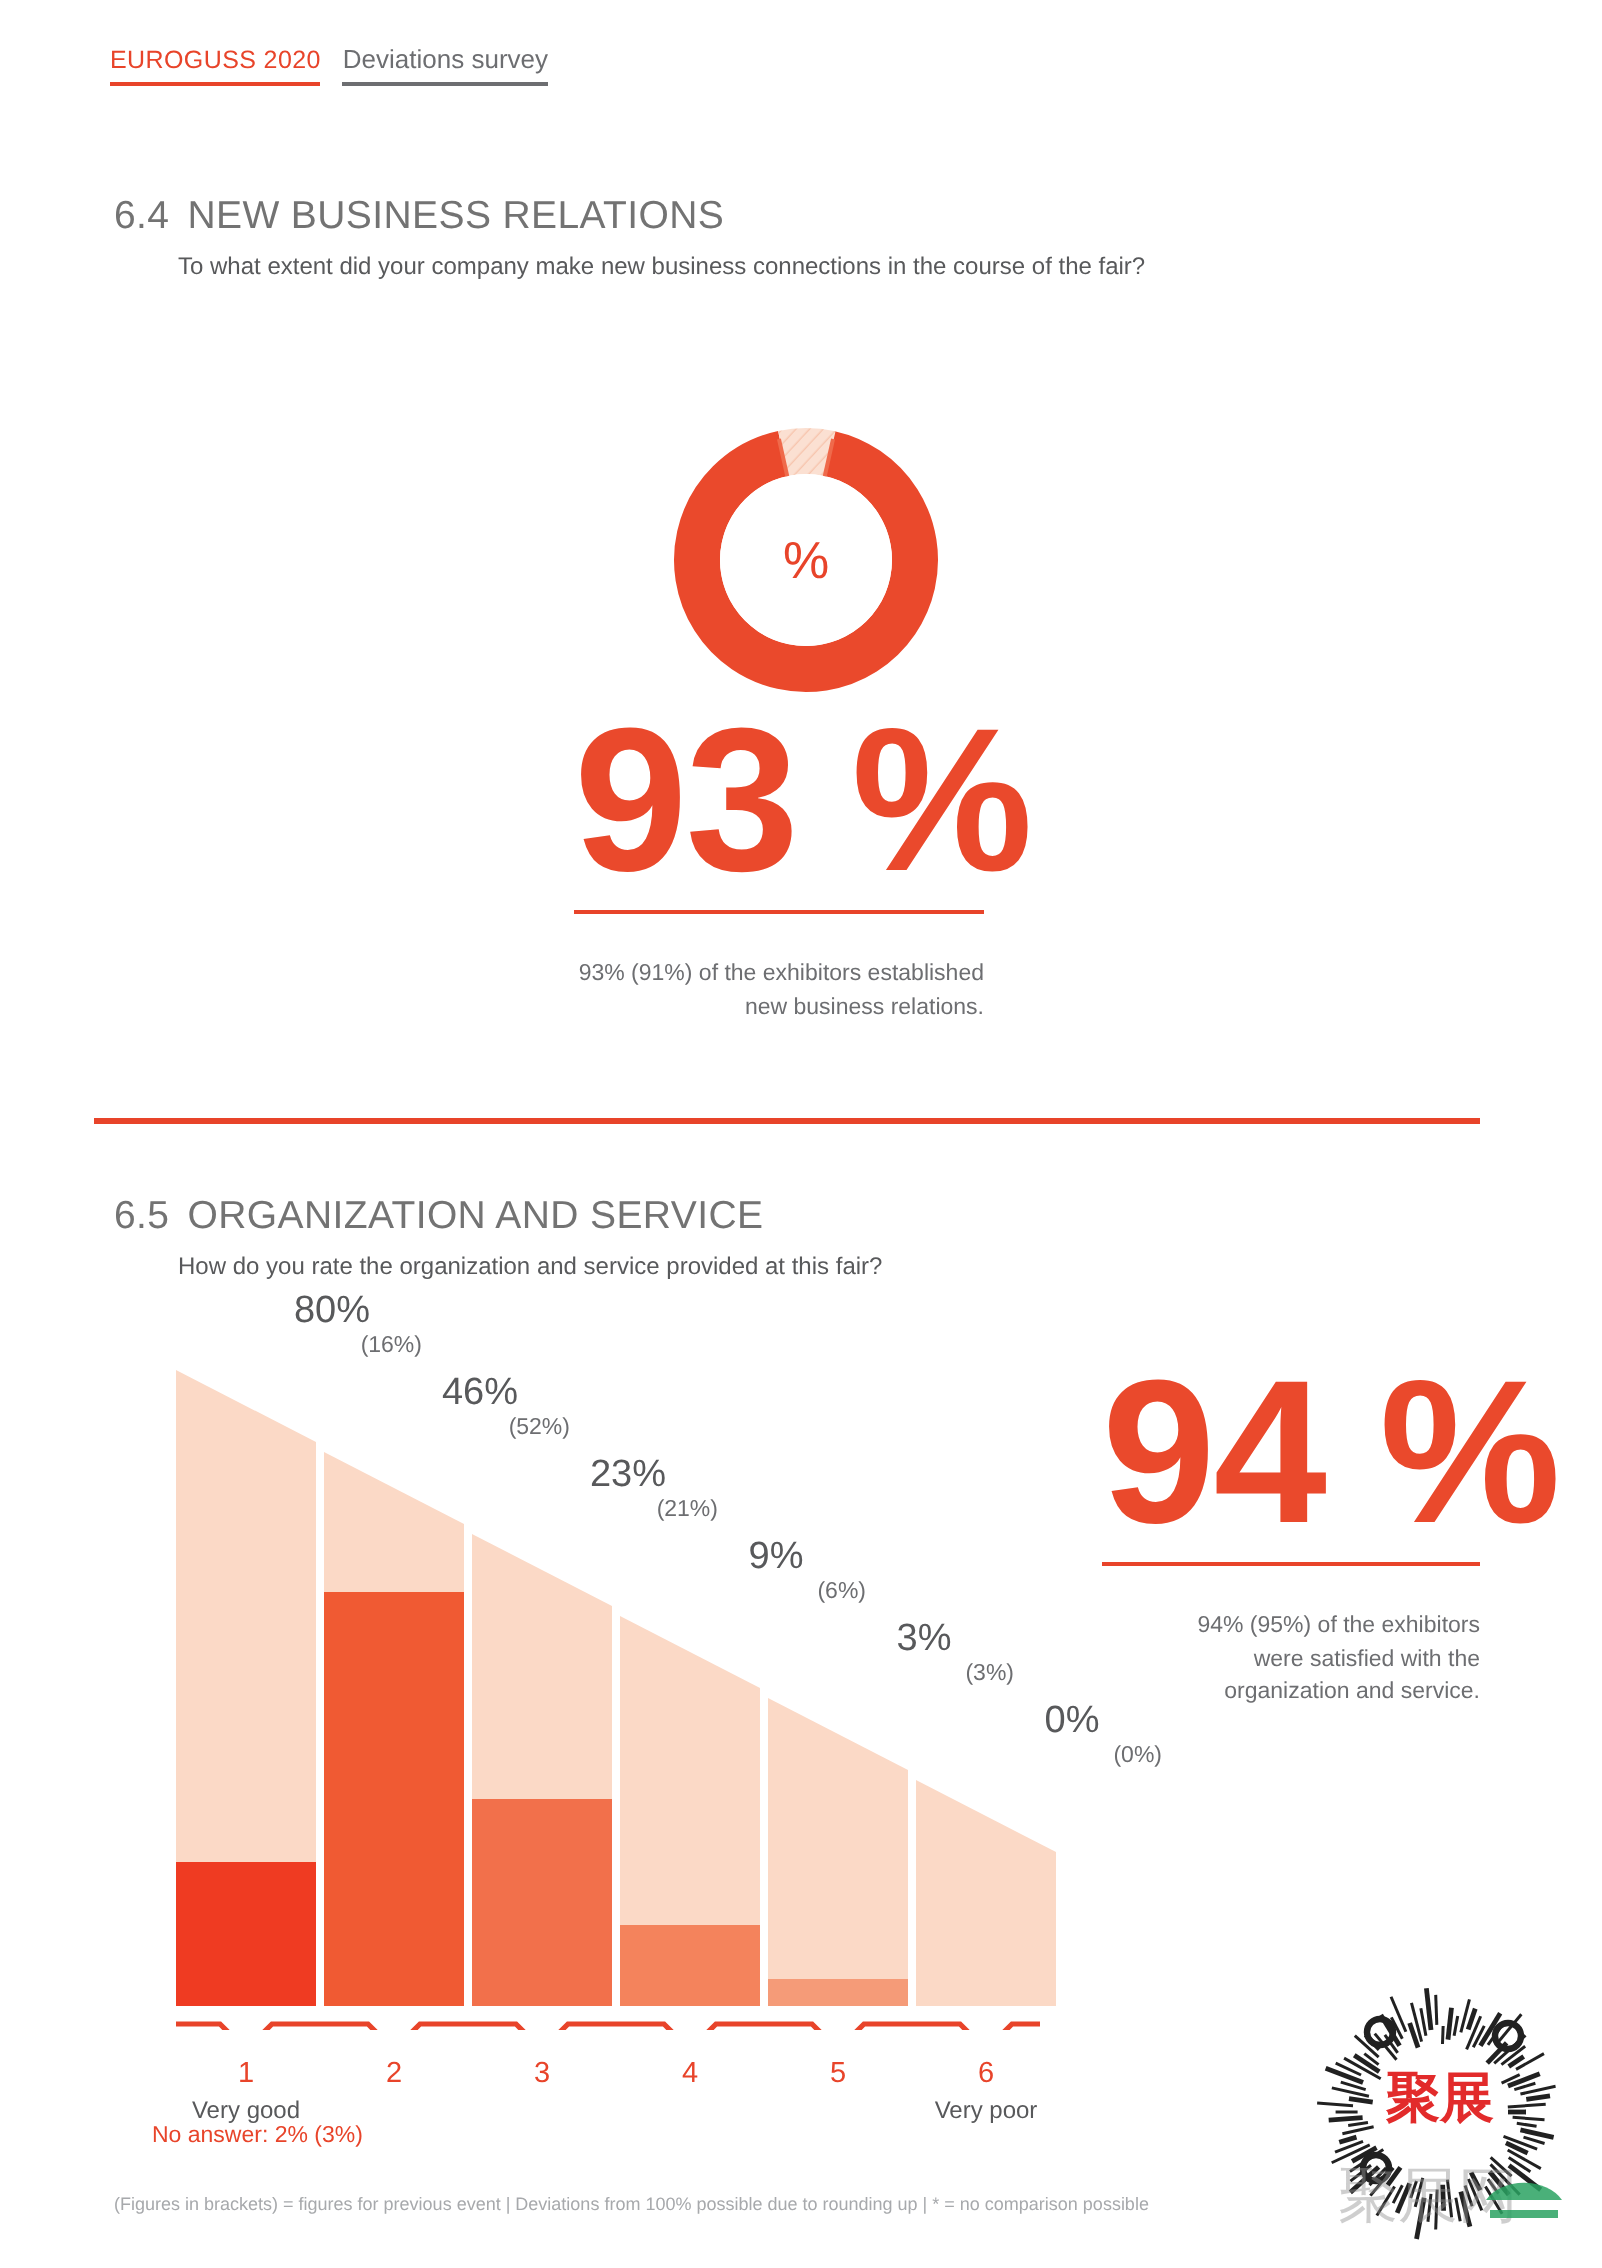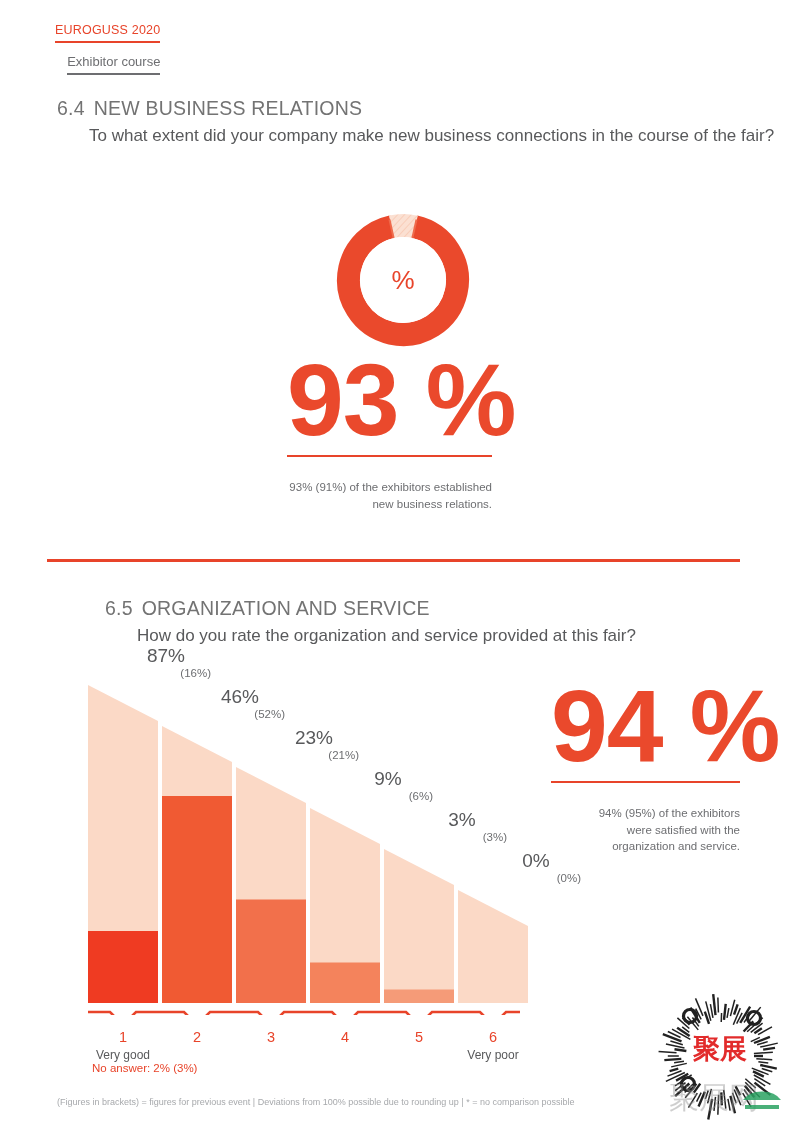--- a/index.html
+++ b/index.html
@@ -4,36 +4,36 @@
 <style>
   * { margin:0; padding:0; box-sizing:border-box; }
   html,body { background:#ffffff; }
   body {
     width:801px; height:1134px; position:relative; overflow:hidden;
     font-family:"Liberation Sans", sans-serif;
     color:#58595b;
   }
 
   
-  .header { position:absolute; left:55px; top:22px; display:flex; align-items:flex-end; gap:11px;flex-direction:column; }
+  .header { position:absolute; left:55px; top:22px; display:flex; gap:11px; }
   .brand-block { display:flex; flex-direction:column; }
   .brand { font-size:12.5px; color:#e8442a; letter-spacing:.2px; line-height:16px; }
   .brand-rule { height:2px; background:#e8442a; margin-top:3px; width:100%; }
   .survey-block { display:flex; flex-direction:column; }
   .survey { font-size:13px; color:#6d6e71; line-height:16px; }
   .survey-rule { height:2px; background:#6d6e71; margin-top:3px; width:100%; }
 
   
   .sec { position:absolute; left:57px; }
   .sec-title { font-size:19.5px; color:#737373; letter-spacing:.2px; white-space:nowrap; font-weight:400; }
   .sec-title .num { margin-right:9px; }
-  .sec-sub { font-size:17px; color:#58595b; margin-top:6px; margin-left:32px; white-space:nowrap; }
+  .sec-sub { font-size:12px; color:#58595b; margin-top:6px; margin-left:32px; white-space:nowrap; }
 
   #sec64 { top:97px; }
-  #sec65 { top:597px;margin-left:48px; }
+  #sec65 { top:597px; }
 
   
   .divider { position:absolute; left:47px; top:559px; width:693px; height:2.5px; background:#e8442a; }
 
   
   .donut-wrap { position:absolute; left:333px; top:210px; width:140px; height:140px; }
   .donut-pct {
     position:absolute; left:0; top:0; width:140px; height:140px;
     display:flex; align-items:center; justify-content:center;
     font-size:26px; color:#e8442a;
@@ -51,38 +51,38 @@
   
   #chart { position:absolute; left:88px; top:655px; width:440px; height:360px; }
   .chart-svg { position:absolute; left:0; top:0; }
   .lbl { position:absolute; text-align:center; }
   .lbl .v { font-size:19px; color:#58595b; line-height:21px; display:block; }
   .lbl .p { font-size:11.5px; color:#6d6e71; line-height:14px; display:block;text-align:right; }
 
   .tick { position:absolute; text-align:center; font-size:14.5px; color:#e8442a; }
   .tickcap { position:absolute; font-size:12px; color:#58595b; white-space:nowrap; }
 
-  .noanswer { position:absolute; left:92px; top:1062px; font-size:11.5px; color:#e8442a;text-align:right; }
+  .noanswer { position:absolute; left:76px; top:1062px; font-size:11.5px; color:#e8442a;text-align:right; }
 
   
   .footnote { position:absolute; left:57px; top:1097px; font-size:9px; color:#a7a9ac; white-space:nowrap; }
 
   
   .watermark { position:absolute; left:648px; top:992px; width:144px; height:140px; opacity:.93; }
 </style>
 </head>
 <body>
 
 <div class="header">
   <div class="brand-block">
     <span class="brand">EUROGUSS 2020</span>
     <span class="brand-rule"></span>
   </div>
   <div class="survey-block">
-    <span class="survey">Exhibitor course</span>
+    <span class="survey">Deviations survey</span>
     <span class="survey-rule"></span>
   </div>
 </div>
 
 <div class="sec" id="sec64">
   <div class="sec-title">
     <span class="num">6.4</span><span>NEW BUSINESS RELATIONS</span>
   </div>
   <div class="sec-sub">To what extent did your company make new business connections in the course of the fair?</div>
 </div>
@@ -145,21 +145,21 @@
       <rect x="148" y="244.5" width="70" height="103.5" fill="#f2704b"></rect>
       <polygon points="222,153 292,189 292,348 222,348" fill="#fbd9c6"></polygon>
       <rect x="222" y="307.5" width="70" height="40.5" fill="#f4835c"></rect>
       <polygon points="296,194 366,230 366,348 296,348" fill="#fbd9c6"></polygon>
       <rect x="296" y="334.5" width="70" height="13.5" fill="#f59b78"></rect>
       <polygon points="370,235 440,271 440,348 370,348" fill="#fbd9c6"></polygon>
       <path d="M 0 357 L 22 357 L 35 370 L 48 357 L 96 357 L 109 370 L 122 357 L 170 357 L 183 370 L 196 357 L 244 357 L 257 370 L 270 357 L 318 357 L 331 370 L 344 357 L 392 357 L 405 370 L 418 357 L 432 357" fill="none" stroke="#e8442a" stroke-width="2.6"></path>
     </svg>
   <div id="chart-labels">
       <div class="lbl" style="left: 33px; top: -10px; width: 90px;">
-        <span class="v">87%</span>
+        <span class="v">80%</span>
         <span class="p">(16%)</span>
       </div>
       <div class="lbl" style="left: 107px; top: 31px; width: 90px;">
         <span class="v">46%</span>
         <span class="p">(52%)</span>
       </div>
       <div class="lbl" style="left: 181px; top: 72px; width: 90px;">
         <span class="v">23%</span>
         <span class="p">(21%)</span>
       </div>

